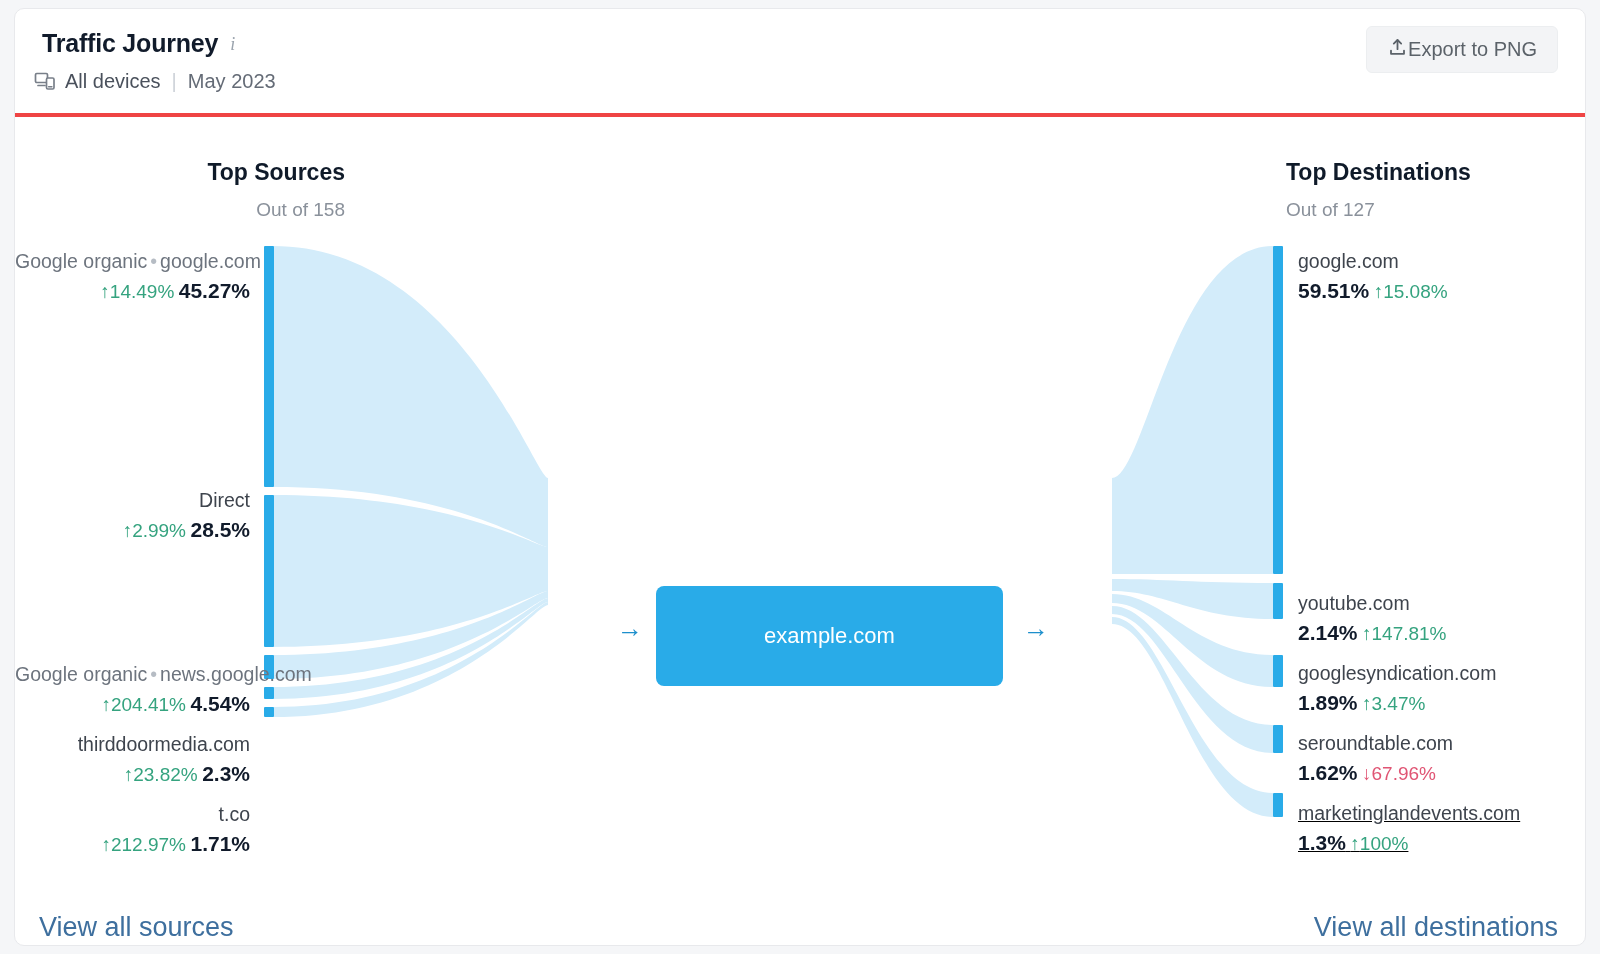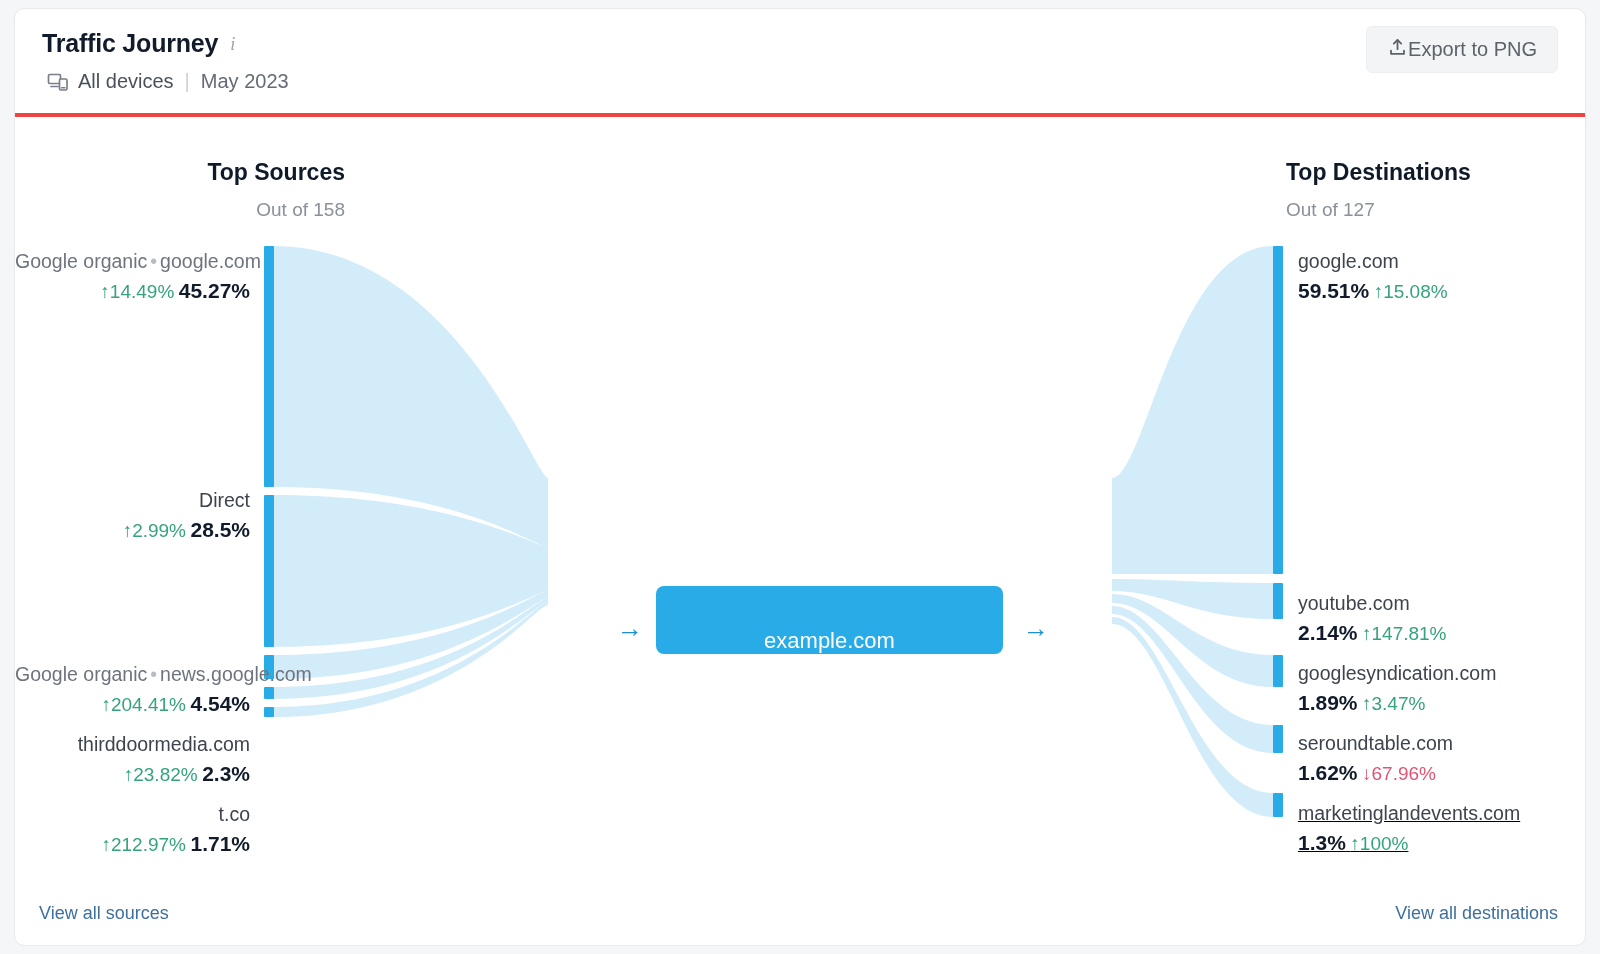--- a/index.html
+++ b/index.html
@@ -44,22 +44,22 @@
     font-style: italic;
     font-size: 18px;
     color: #9aa3ad;
     font-family: "Liberation Serif", "DejaVu Serif", serif;
     cursor: pointer;
     line-height: 1;
     padding: 0 2px;
   }
   .meta-row {
     position: absolute;
-    left: 32px; top: 61px;
-    display: flex; align-items: flex-end; gap: 9px;
+    left: 19px; top: 61px;
+    display: flex; align-items: flex-start; gap: 9px;
     font-size: 20px; color: #545a66;
   }
   .devices-icon { display:inline-block; width:22px; height:22px; position:relative; }
   .meta-sep { color: #cdd2d8; font-size: 20px; padding: 0 2px; }
   .devices-label { color: #4a515c; }
   .date-label { color: #646b76; }
 
   .export-btn {
     position: absolute;
     right: 27px; top: 17px;
@@ -115,41 +115,41 @@
     font-size: 21px; font-weight: bold; color: #111b2b;
   }
   .nl-delta { font-size: 19px; }
   .nl-delta.up   { color: #35a37f; }
   .nl-delta.down { color: #e05574; }
 
   
   .center-node {
     position: absolute;
     left: 641px; top: 469px;
-    width: 347px; height: 68px;
+    width: 347px; height: 100px;
     background: #29abe8;
     border-radius: 8px;
-    display: flex; align-items: flex-end; justify-content: center;
+    display: flex; align-items: center; justify-content: center;
     color: #ffffff; font-size: 22px;
     cursor: pointer;
   }
   .arrow {
     position: absolute;
     color: #1d8fcc;
     font-size: 26px;
     line-height: 1;
   }
   .arrow-in  { left: 602px; top: 498px; }
   .arrow-out { left: 1008px; top: 498px; }
 
   
   .view-link {
     position: absolute;
-    bottom: 21px;
-    font-size: 18px;
+    bottom: 2px;
+    font-size: 27px;
     color: #3e6f9e;
     cursor: pointer;
   }
   .view-src { left: 24px; }
   .view-dst { right: 27px; }
 </style>
 </head>
 <body>
 
 <div id="root">

